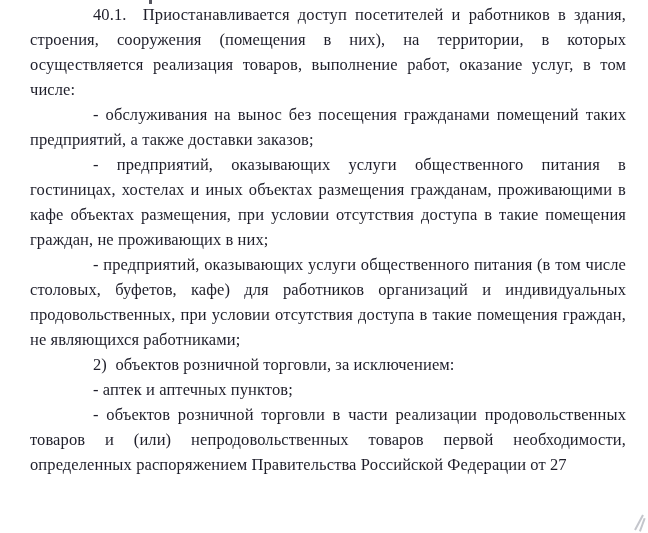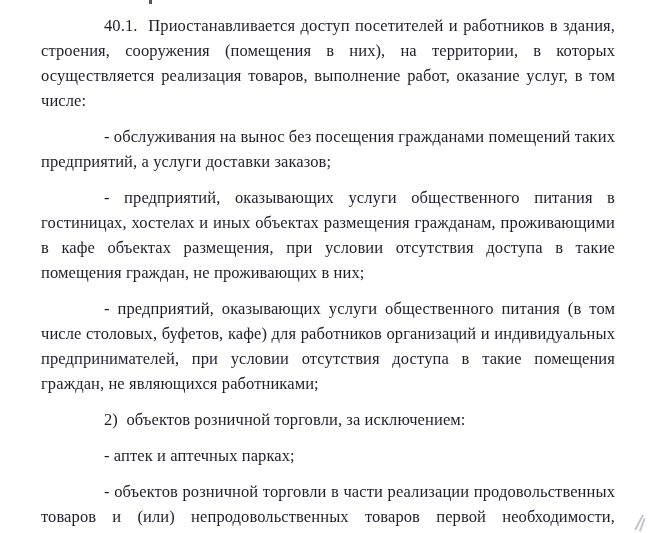--- a/index.html
+++ b/index.html
@@ -40,21 +40,21 @@
     left:30px;
     top:2px;
     width:596px;
     color:var(--text-color);
     font-size:16.5px;
     line-height:25px;
     text-align:justify;
     letter-spacing:.1px;
   }
   .text-block p{
-    margin:11px;
+    margin:0;
     padding:0;
     text-indent:63px;
   }
   
   .corner-artifact{
     position:absolute;
     left:638px;
     top:514px;
     width:2px;
     height:17px;
@@ -74,23 +74,23 @@
 </style>
 </head>
 <body>
 
 <div class="page">
 
   <div class="clipped-fragment"></div>
 
   <div class="text-block">
     <p>40.1.&nbsp; Приостанавливается доступ посетителей и работников в здания, строения, сооружения (помещения в них), на территории, в которых осуществляется реализация товаров, выполнение работ, оказание услуг, в том числе:</p>
-    <p>- обслуживания на вынос без посещения гражданами помещений таких предприятий, а услуги доставки заказов;</p>
+    <p>- обслуживания на вынос без посещения гражданами помещений таких предприятий, а также доставки заказов;</p>
     <p>- предприятий, оказывающих услуги общественного питания в гостиницах, хостелах и иных объектах размещения гражданам, проживающими в кафе объектах размещения, при условии отсутствия доступа в такие помещения граждан, не проживающих в них;</p>
-    <p>- предприятий, оказывающих услуги общественного питания (в том числе столовых, буфетов, кафе) для работников организаций и индивидуальных предпринимателей, при условии отсутствия доступа в такие помещения граждан, не являющихся работниками;</p>
+    <p>- предприятий, оказывающих услуги общественного питания (в том числе столовых, буфетов, кафе) для работников организаций и индивидуальных продовольственных, при условии отсутствия доступа в такие помещения граждан, не являющихся работниками;</p>
     <p>2)&nbsp; объектов розничной торговли, за исключением:</p>
-    <p>- аптек и аптечных парках;</p>
+    <p>- аптек и аптечных пунктов;</p>
     <p>- объектов розничной торговли в части реализации продовольственных товаров и (или) непродовольственных товаров первой необходимости, определенных распоряжением Правительства Российской Федерации от 27</p>
   </div>
 
   <div class="corner-artifact"></div>
 
 </div>
 
 </body></html>

